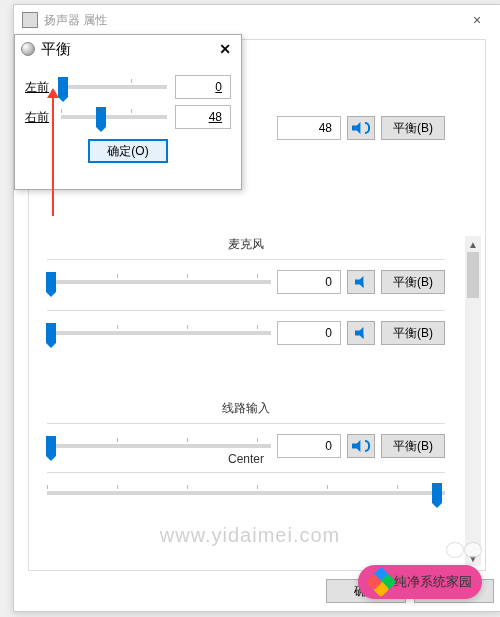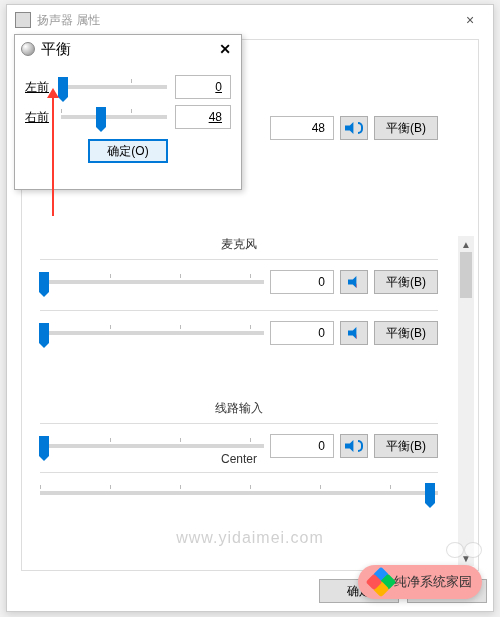--- a/index.html
+++ b/index.html
@@ -1,19 +1,19 @@
 <!DOCTYPE html>
 <html><head>
 <meta charset="utf-8">
 <style>
   * { box-sizing: border-box; margin: 0; padding: 0; font-family: "Microsoft YaHei", "Segoe UI", sans-serif; font-size: 12px; }
   body { background: #f0f0f0; width: 500px; height: 617px; position: relative; overflow: hidden; }
 
   .main-window {
-    position: absolute; left: 6px; top: 4px; width: 488px; height: 608px;
+    position: absolute; left: 13px; top: 4px; width: 488px; height: 608px;
     background: #fff; border: 1px solid #ccc; box-shadow: 0 2px 8px rgba(0,0,0,0.15);
   }
   .main-titlebar {
     height: 30px; display: flex; align-items: center; padding: 0 8px;
     background: #fff;
   }
   .main-titlebar .ticon { width: 16px; height: 16px; margin-right: 6px; border: 1px solid #888; background: #ddd; }
   .main-titlebar .title { color: #999; flex: 1; }
   .main-titlebar .x { width: 30px; text-align: center; color: #555; font-size: 14px; }
 
@@ -77,26 +77,26 @@
   .red-arrow {
     position: absolute; left: 52px; top: 96px; width: 2px; height: 120px; background: #ff3b30; z-index: 20;
   }
   .red-arrow::before {
     content:""; position:absolute; left:-5px; top:-8px;
     border-left:6px solid transparent; border-right:6px solid transparent; border-bottom:10px solid #ff3b30;
   }
 
   .watermark {
     position:absolute; left:0; right:0; bottom:70px; text-align:center;
-    font-size:16px; color: rgba(120,120,120,0.35); letter-spacing:1px; pointer-events:none;
+    font-size:20px; color: rgba(120,120,120,0.35); letter-spacing:1px; pointer-events:none;
   }
   .logo-badge {
     position:absolute; right:18px; bottom:18px; z-index:50;
     display:flex; align-items:center; 
-    background:#fca5a5; border-radius:20px; padding:4px 10px; box-shadow:0 2px 6px rgba(0,0,0,0.2);
+    background:#ec4899; border-radius:20px; padding:4px 10px; box-shadow:0 2px 6px rgba(0,0,0,0.2);
   }
   .logo-mark { width:26px; height:26px; position:relative; }
   .petal { position:absolute; width:12px; height:12px; border-radius:3px; }
   .p1{background:#1e90ff; left:7px; top:0; transform:rotate(45deg);}
   .p2{background:#00c853; left:14px; top:7px; transform:rotate(45deg);}
   .p3{background:#ffb300; left:7px; top:14px; transform:rotate(45deg);}
   .p4{background:#ff5252; left:0; top:7px; transform:rotate(45deg);}
   .logo-txt { font-size:13px; color:#333; font-weight:500;}
 
   .hang { position:absolute; right:18px; bottom:56px; z-index:40; opacity:0.6;}

